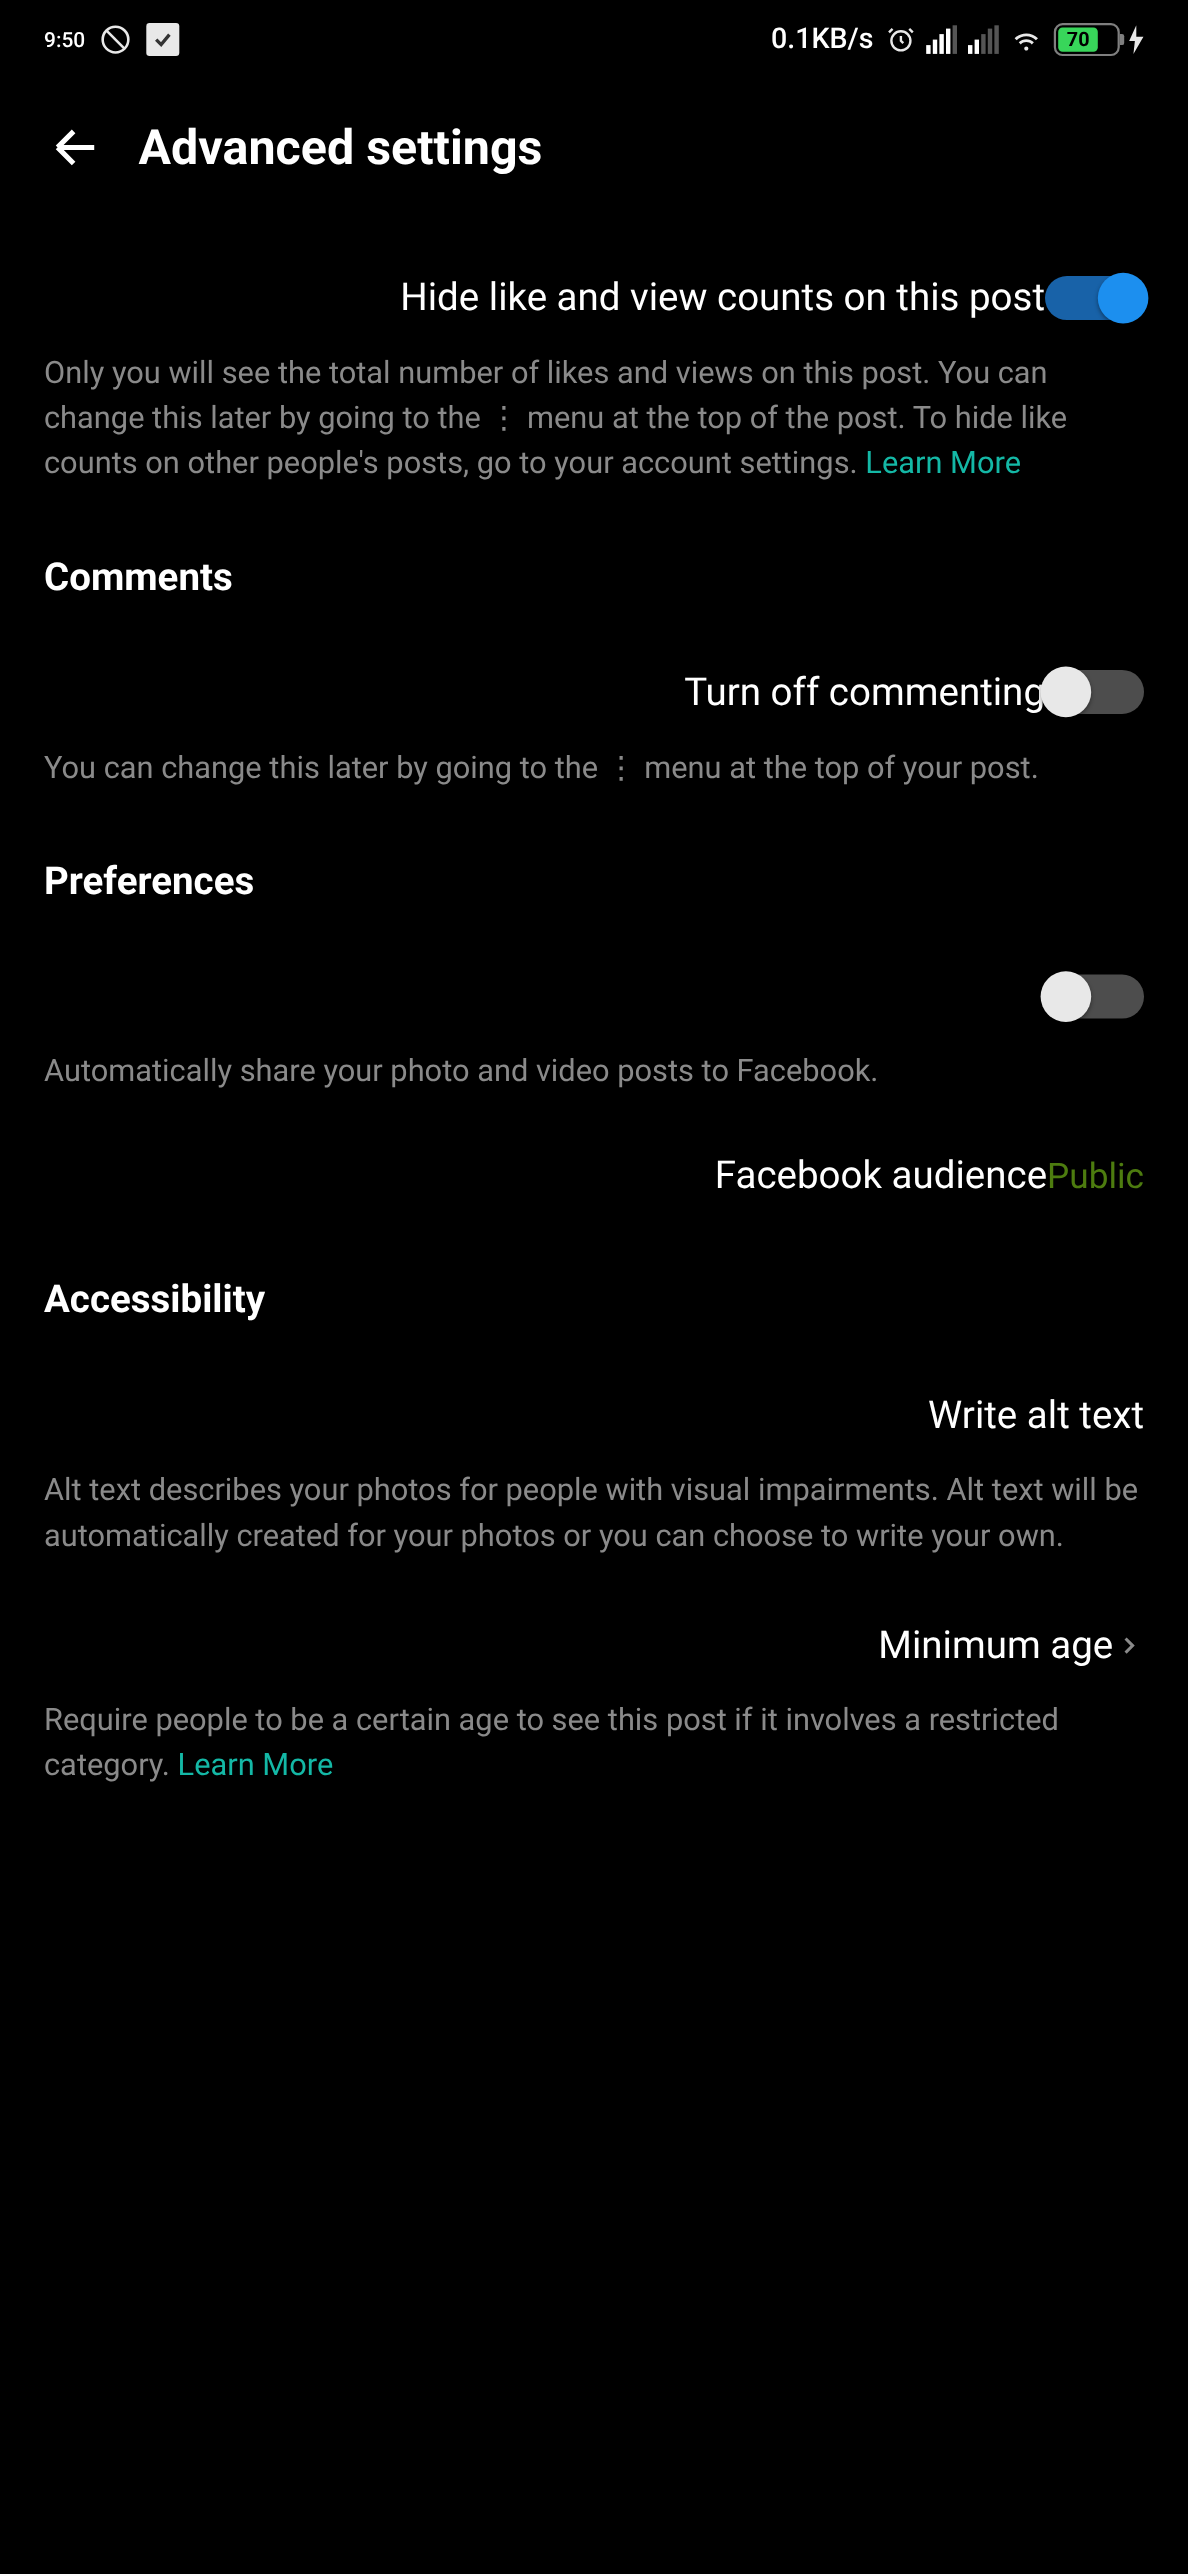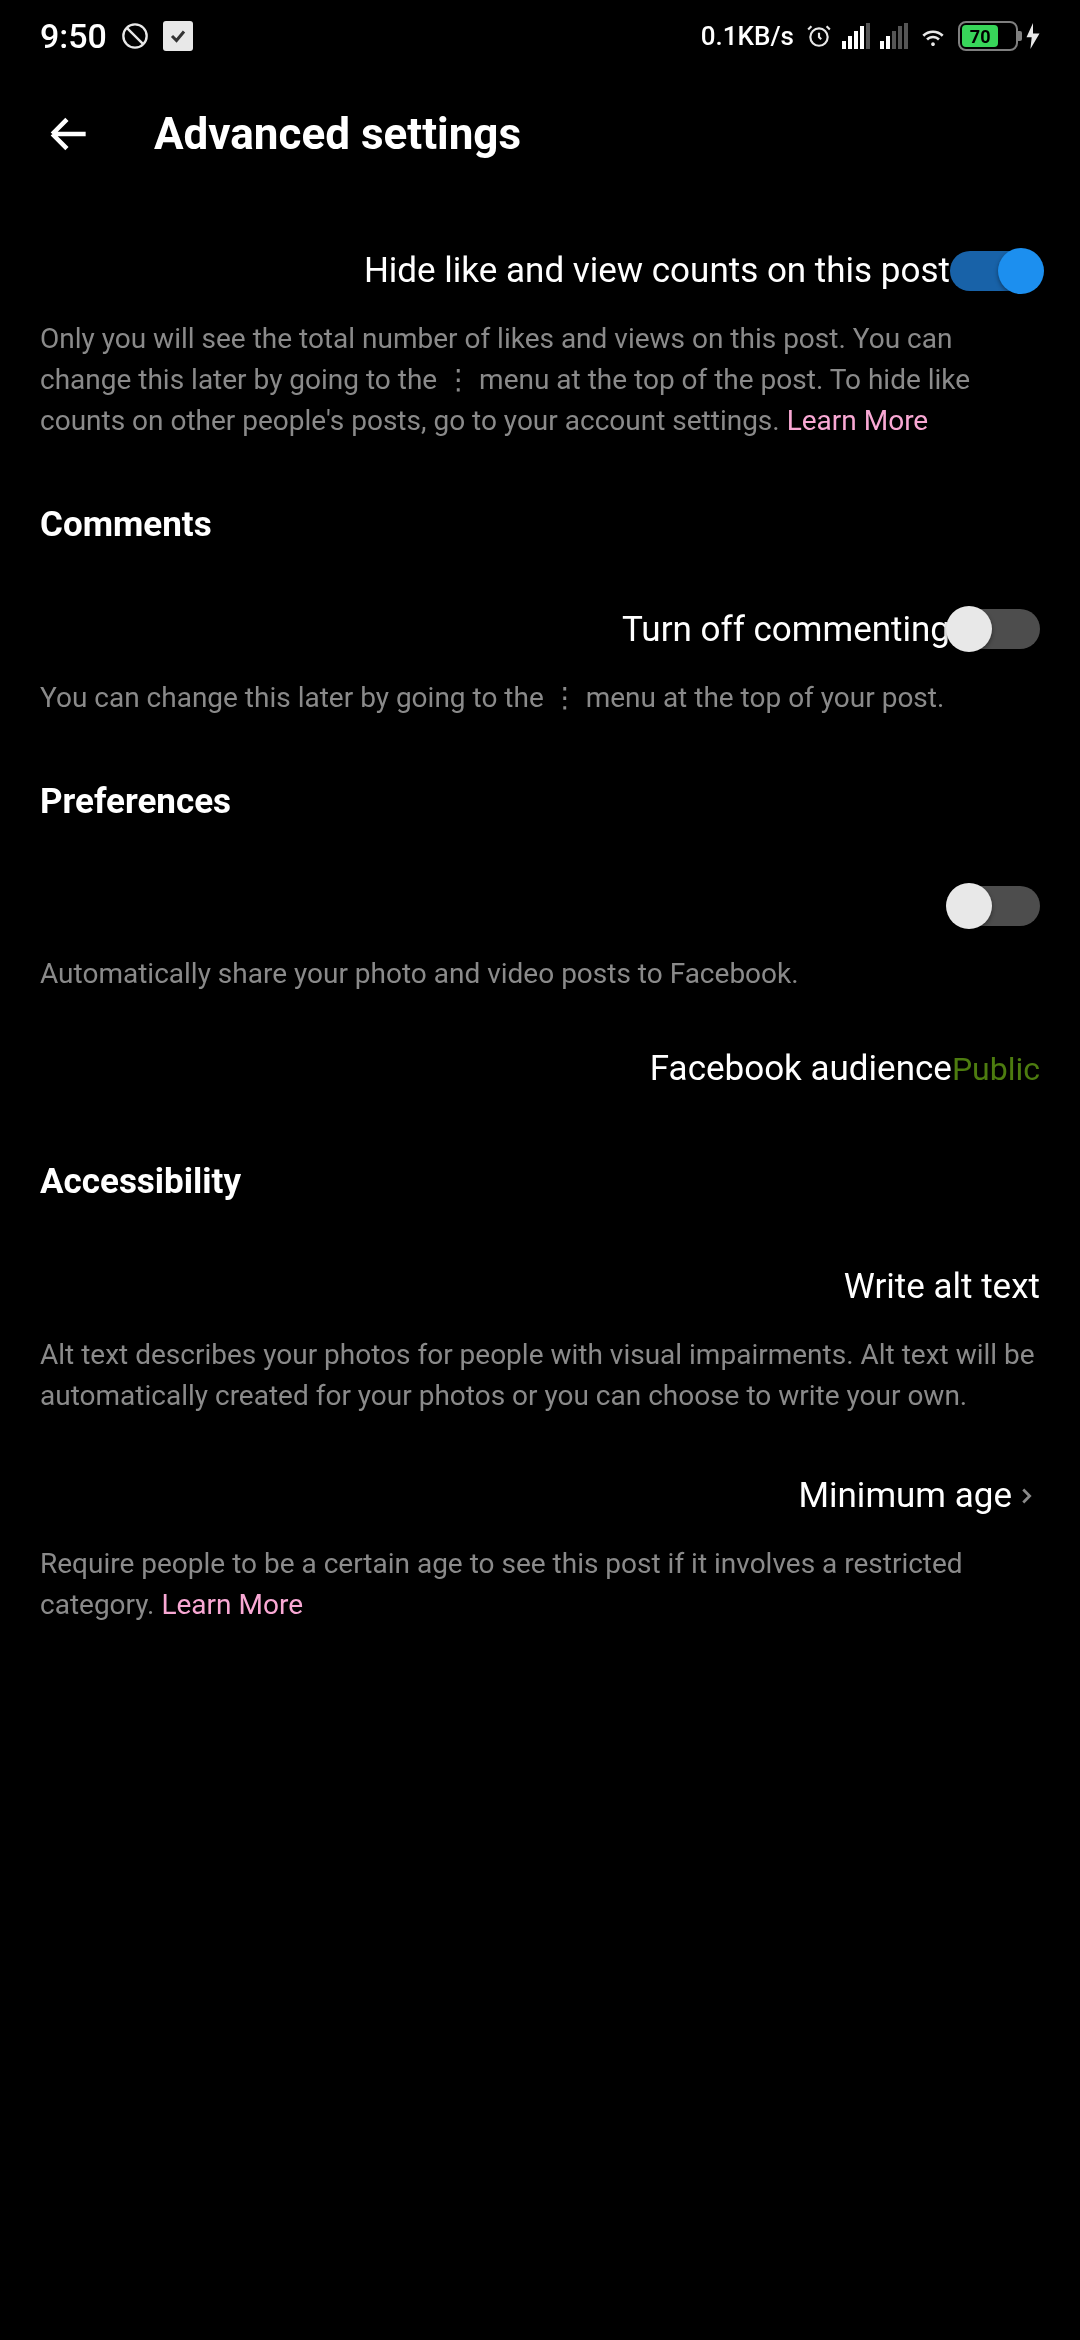--- a/index.html
+++ b/index.html
@@ -15,21 +15,21 @@
     display: flex;
     justify-content: space-between;
     align-items: center;
     padding: 14px 40px 14px 40px;
     height: 72px;
     font-size: 28px;
     font-weight: 500;
   }
   .status-left { display: flex; align-items: center; gap: 14px; }
   .status-right { display: flex; align-items: center; gap: 10px; }
-  .status-time { font-size: 34px; }
+  .status-time { font-size: 19px; }
   .status-speed { font-size: 26px; margin-right: 2px;}
   .icon-box { display: inline-flex; align-items: center; }
   .battery {
     display: inline-flex;
     align-items: center;
     border: 2.5px solid #7f7f7f;
     border-radius: 8px;
     width: 60px;
     height: 30px;
     position: relative;
@@ -52,21 +52,21 @@
     align-items: center;
     justify-content: center;
     color: #000;
     font-size: 18px;
     font-weight: 700;
   }
   .header {
     display: flex;
     align-items: center;
     padding: 36px 40px 36px 44px;
-    gap: 60px;
+    gap: 32px;
   }
   .back-arrow {
     width: 50px;
     height: 50px;
     display: flex;
     align-items: center;
     justify-content: center;
   }
   .header-title {
     font-size: 44px;
@@ -92,21 +92,21 @@
     padding: 54px 0 10px 0;
   }
   .desc {
     font-size: 28px;
     line-height: 1.46;
     color: #8a8a8a;
     padding-top: 12px;
     padding-bottom: 8px;
   }
   .desc .link {
-    color: #f9a8d4;
+    color: #14b8a6;
   }
   .toggle {
     width: 90px;
     height: 40px;
     border-radius: 20px;
     position: relative;
     flex-shrink: 0;
   }
   .toggle .knob {
     position: absolute;

